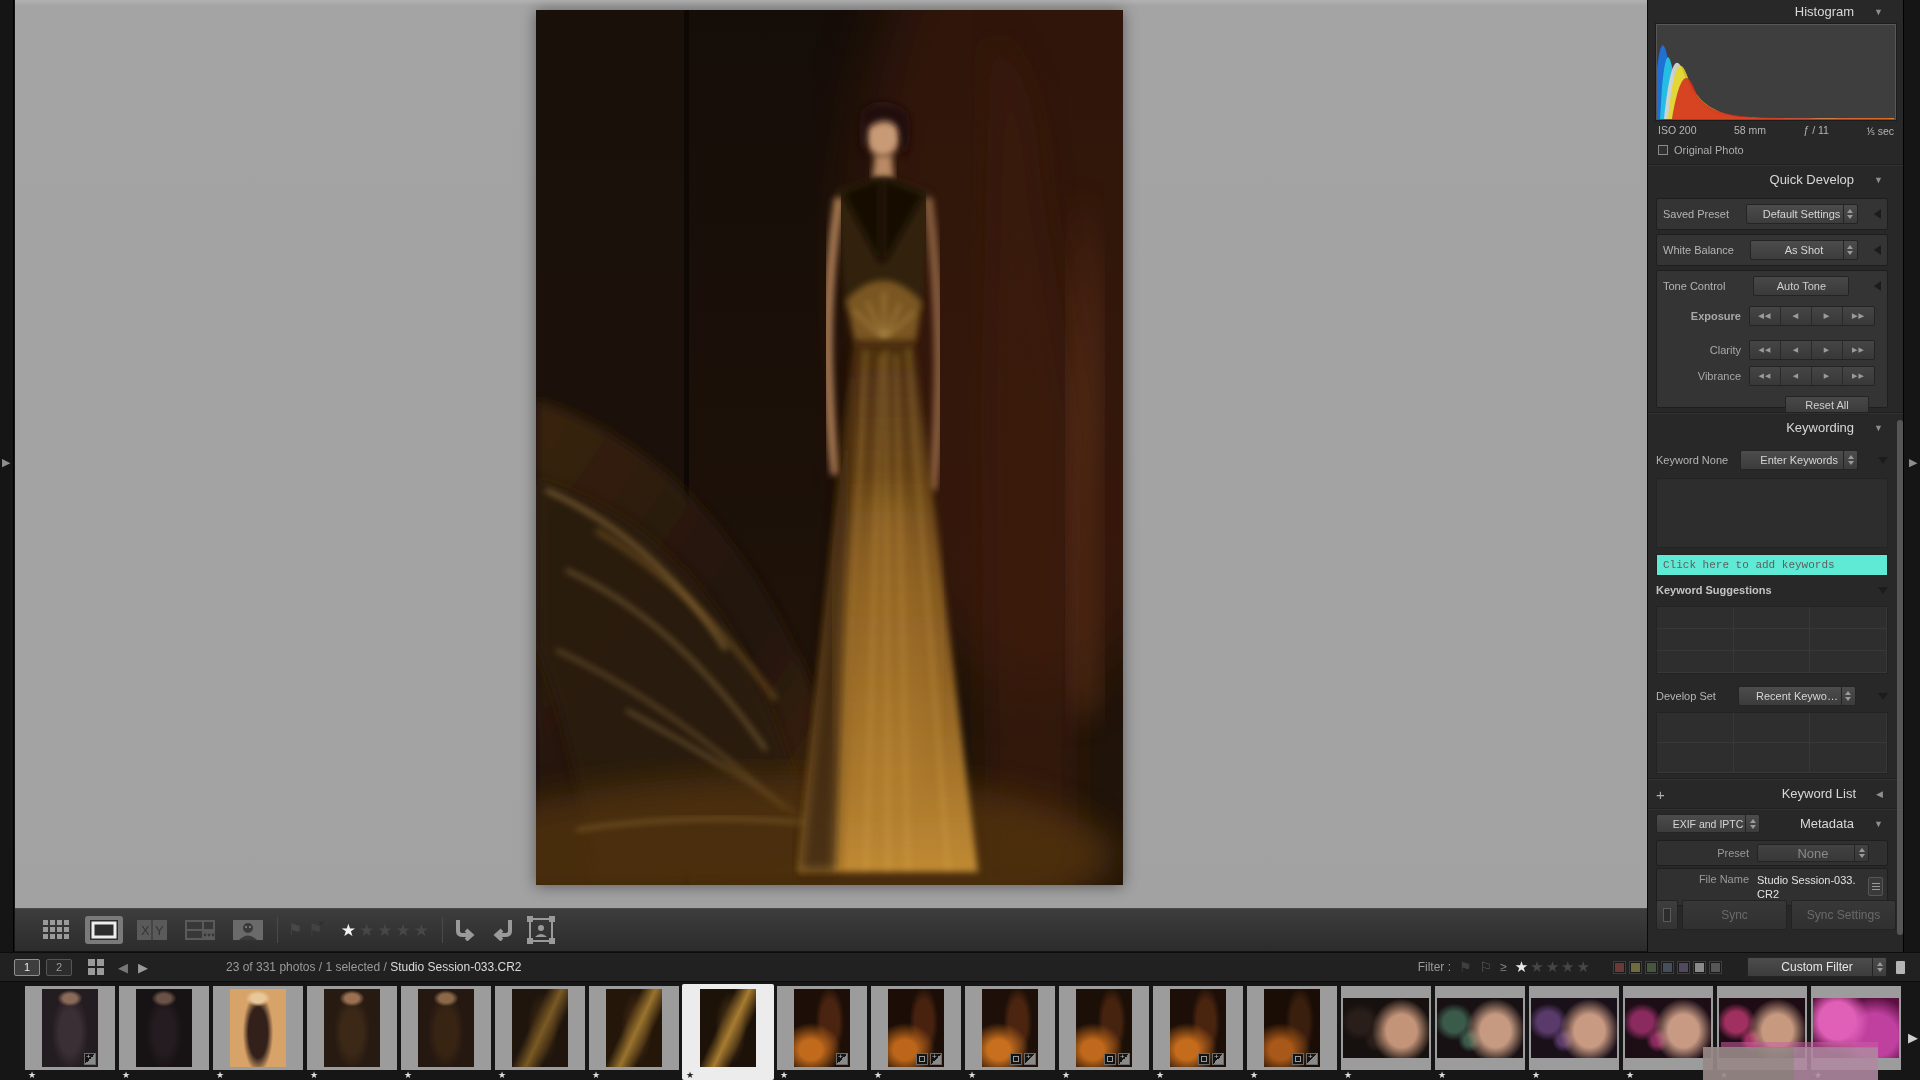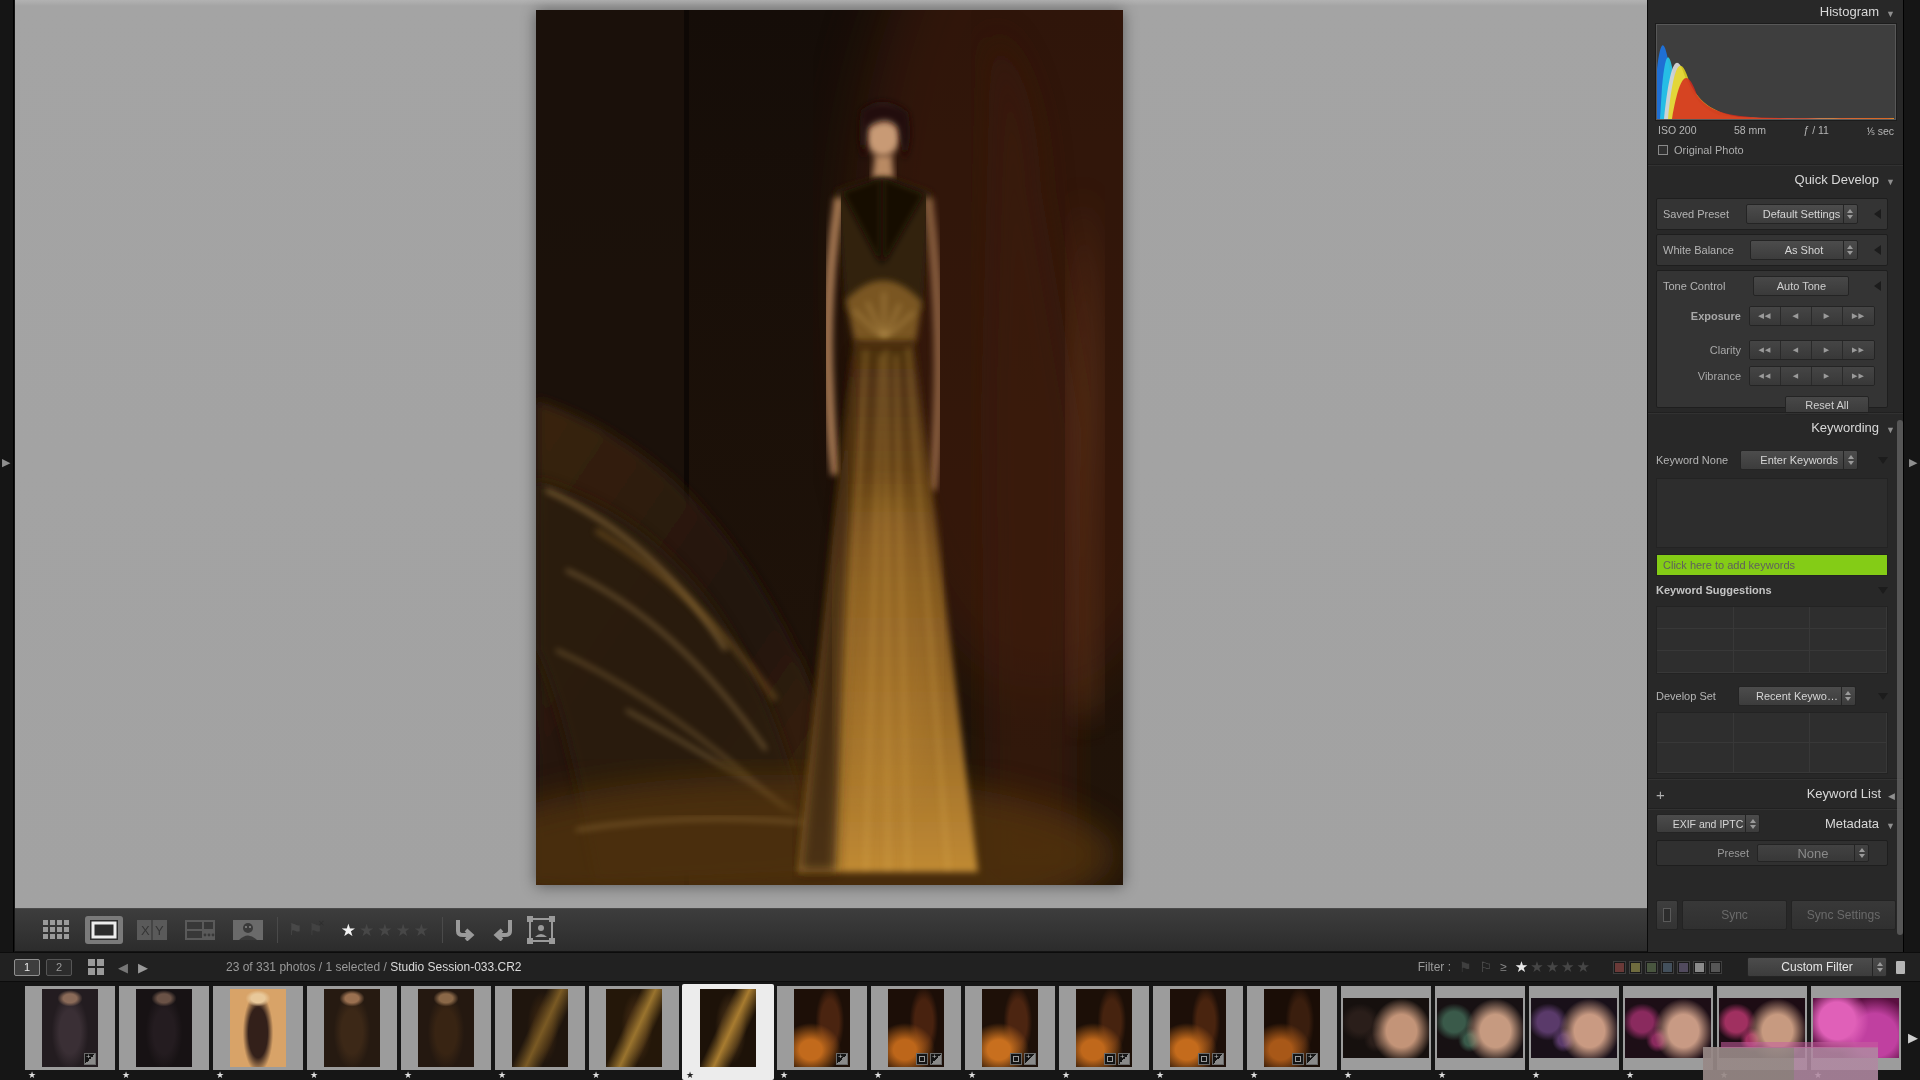--- a/index.html
+++ b/index.html
@@ -36,21 +36,21 @@
   .rot svg { display:block; }
   .facebox { width:24px; height:24px; border:2px solid #9a9a9a; position:relative;
              display:flex; align-items:center; justify-content:center; color:#9a9a9a; font-size:12px; }
   .facebox i { position:absolute; width:6px; height:6px; background:#9a9a9a; }
   .facebox i.tl{left:-4px;top:-4px;} .facebox i.tr{right:-4px;top:-4px;}
   .facebox i.bl{left:-4px;bottom:-4px;} .facebox i.br{right:-4px;bottom:-4px;}
 
   
   #panel { position:absolute; left:1647px; top:0; width:256px; height:952px;
            background:#282828; border-left:1px solid #0a0a0a; font-size:11px; color:#b8b8b8; }
-  .sec-header { position:absolute; right:8px; display:flex; align-items:flex-end; gap:7px;
+  .sec-header { position:absolute; right:20px; display:flex; align-items:center; gap:20px;
                 color:#d8d8d8; font-size:13px; }
   .sec-header .tri { color:#8f8f8f; font-size:9px; }
   .panel-left { position:absolute; left:8px; }
   .grp { position:absolute; left:8px; width:232px; background:#343434;
          border:1px solid #1e1e1e; border-radius:2px; }
   .row { display:flex; align-items:center; height:100%; padding:0 6px; }
   .lbl { color:#b4b4b4; }
   .dd { position:relative; background:linear-gradient(180deg,#4c4c4c,#3c3c3c);
         border:1px solid #242424; border-radius:2px; color:#d6d6d6;
         display:flex; align-items:center; justify-content:center; }
@@ -85,22 +85,22 @@
   #hist-box { position:absolute; left:8px; top:24px; width:240px; height:96px;
               background:#3e3e3e; border:1px solid #585858; outline:1px solid #1c1c1c; }
   #exif-row { position:absolute; left:10px; top:124px; width:236px; display:flex;
               justify-content:space-between; color:#b5b5b5; font-size:10.5px; }
   #orig-row { position:absolute; left:10px; top:144px; display:flex; align-items:center; gap:6px;
               color:#adadad; }
   #orig-row .cb { width:10px; height:10px; border:1px solid #8a8a8a; background:#303030; }
 
   
   .kw-area { position:absolute; left:8px; width:232px; background:#2d2d2d; border:1px solid #232323; }
-  .kw-add { position:absolute; left:8px; width:232px; height:22px; background:#84cc16;
-            border:1px solid #232323; color:#5f5f5f; display:flex; align-items:center; padding:0 6px; }
+  .kw-add { position:absolute; left:8px; width:232px; height:22px; background:#5eead4;
+            border:1px solid #232323; color:#5f5f5f; display:flex; align-items:center; padding:0 6px;font-family:Liberation Mono, monospace; }
   .subhead { position:absolute; left:8px; width:232px; display:flex; align-items:center;
              justify-content:space-between; color:#c4c4c4;font-weight:bold; }
 
   
   .meta-lbl { color:#9a9a9a; text-align:right; }
   #file-action { position:absolute; right:4px; top:8px; width:15px; height:19px;
                  background:#3a3a3a; border:1px solid #565656; border-radius:2px;
                  display:flex; flex-direction:column; justify-content:center; gap:2px; align-items:center; }
   #file-action i { width:8px; height:1px; background:#9a9a9a; }
 
@@ -504,20 +504,31 @@
         <span class="meta-lbl" style="width:86px">Preset</span>
         <div class="dd dim" style="width:112px; height:18px; margin-left:8px; font-size:13px">
           <span>None</span>
           <span class="stepper">
               <b></b>
               <i></i>
             </span>
         </div>
       </div>
     </div>
+    <div class="grp" style="top:868px; height:38px; background:#303030">
+      <div class="row" style="align-items:flex-start; padding-top:4px">
+        <span class="meta-lbl" style="width:86px">File Name</span>
+        <span style="margin-left:8px; width:104px; color:#e2e2e2; line-height:1.3; word-break:break-all">Studio Session-033.CR2</span>
+      </div>
+      <div id="file-action">
+          <i></i>
+          <i></i>
+          <i></i>
+        </div>
+    </div>
     <div style="position:absolute; left:0; top:901px; width:248px; text-align:center; color:#8a8a8a; font-size:8px">▼</div>
 
     <div id="sync-row">
       <div id="sync-toggle">
           <i></i>
         </div>
       <div class="sync-btn">
           <span>Sync</span>
         </div>
       <div class="sync-btn">

